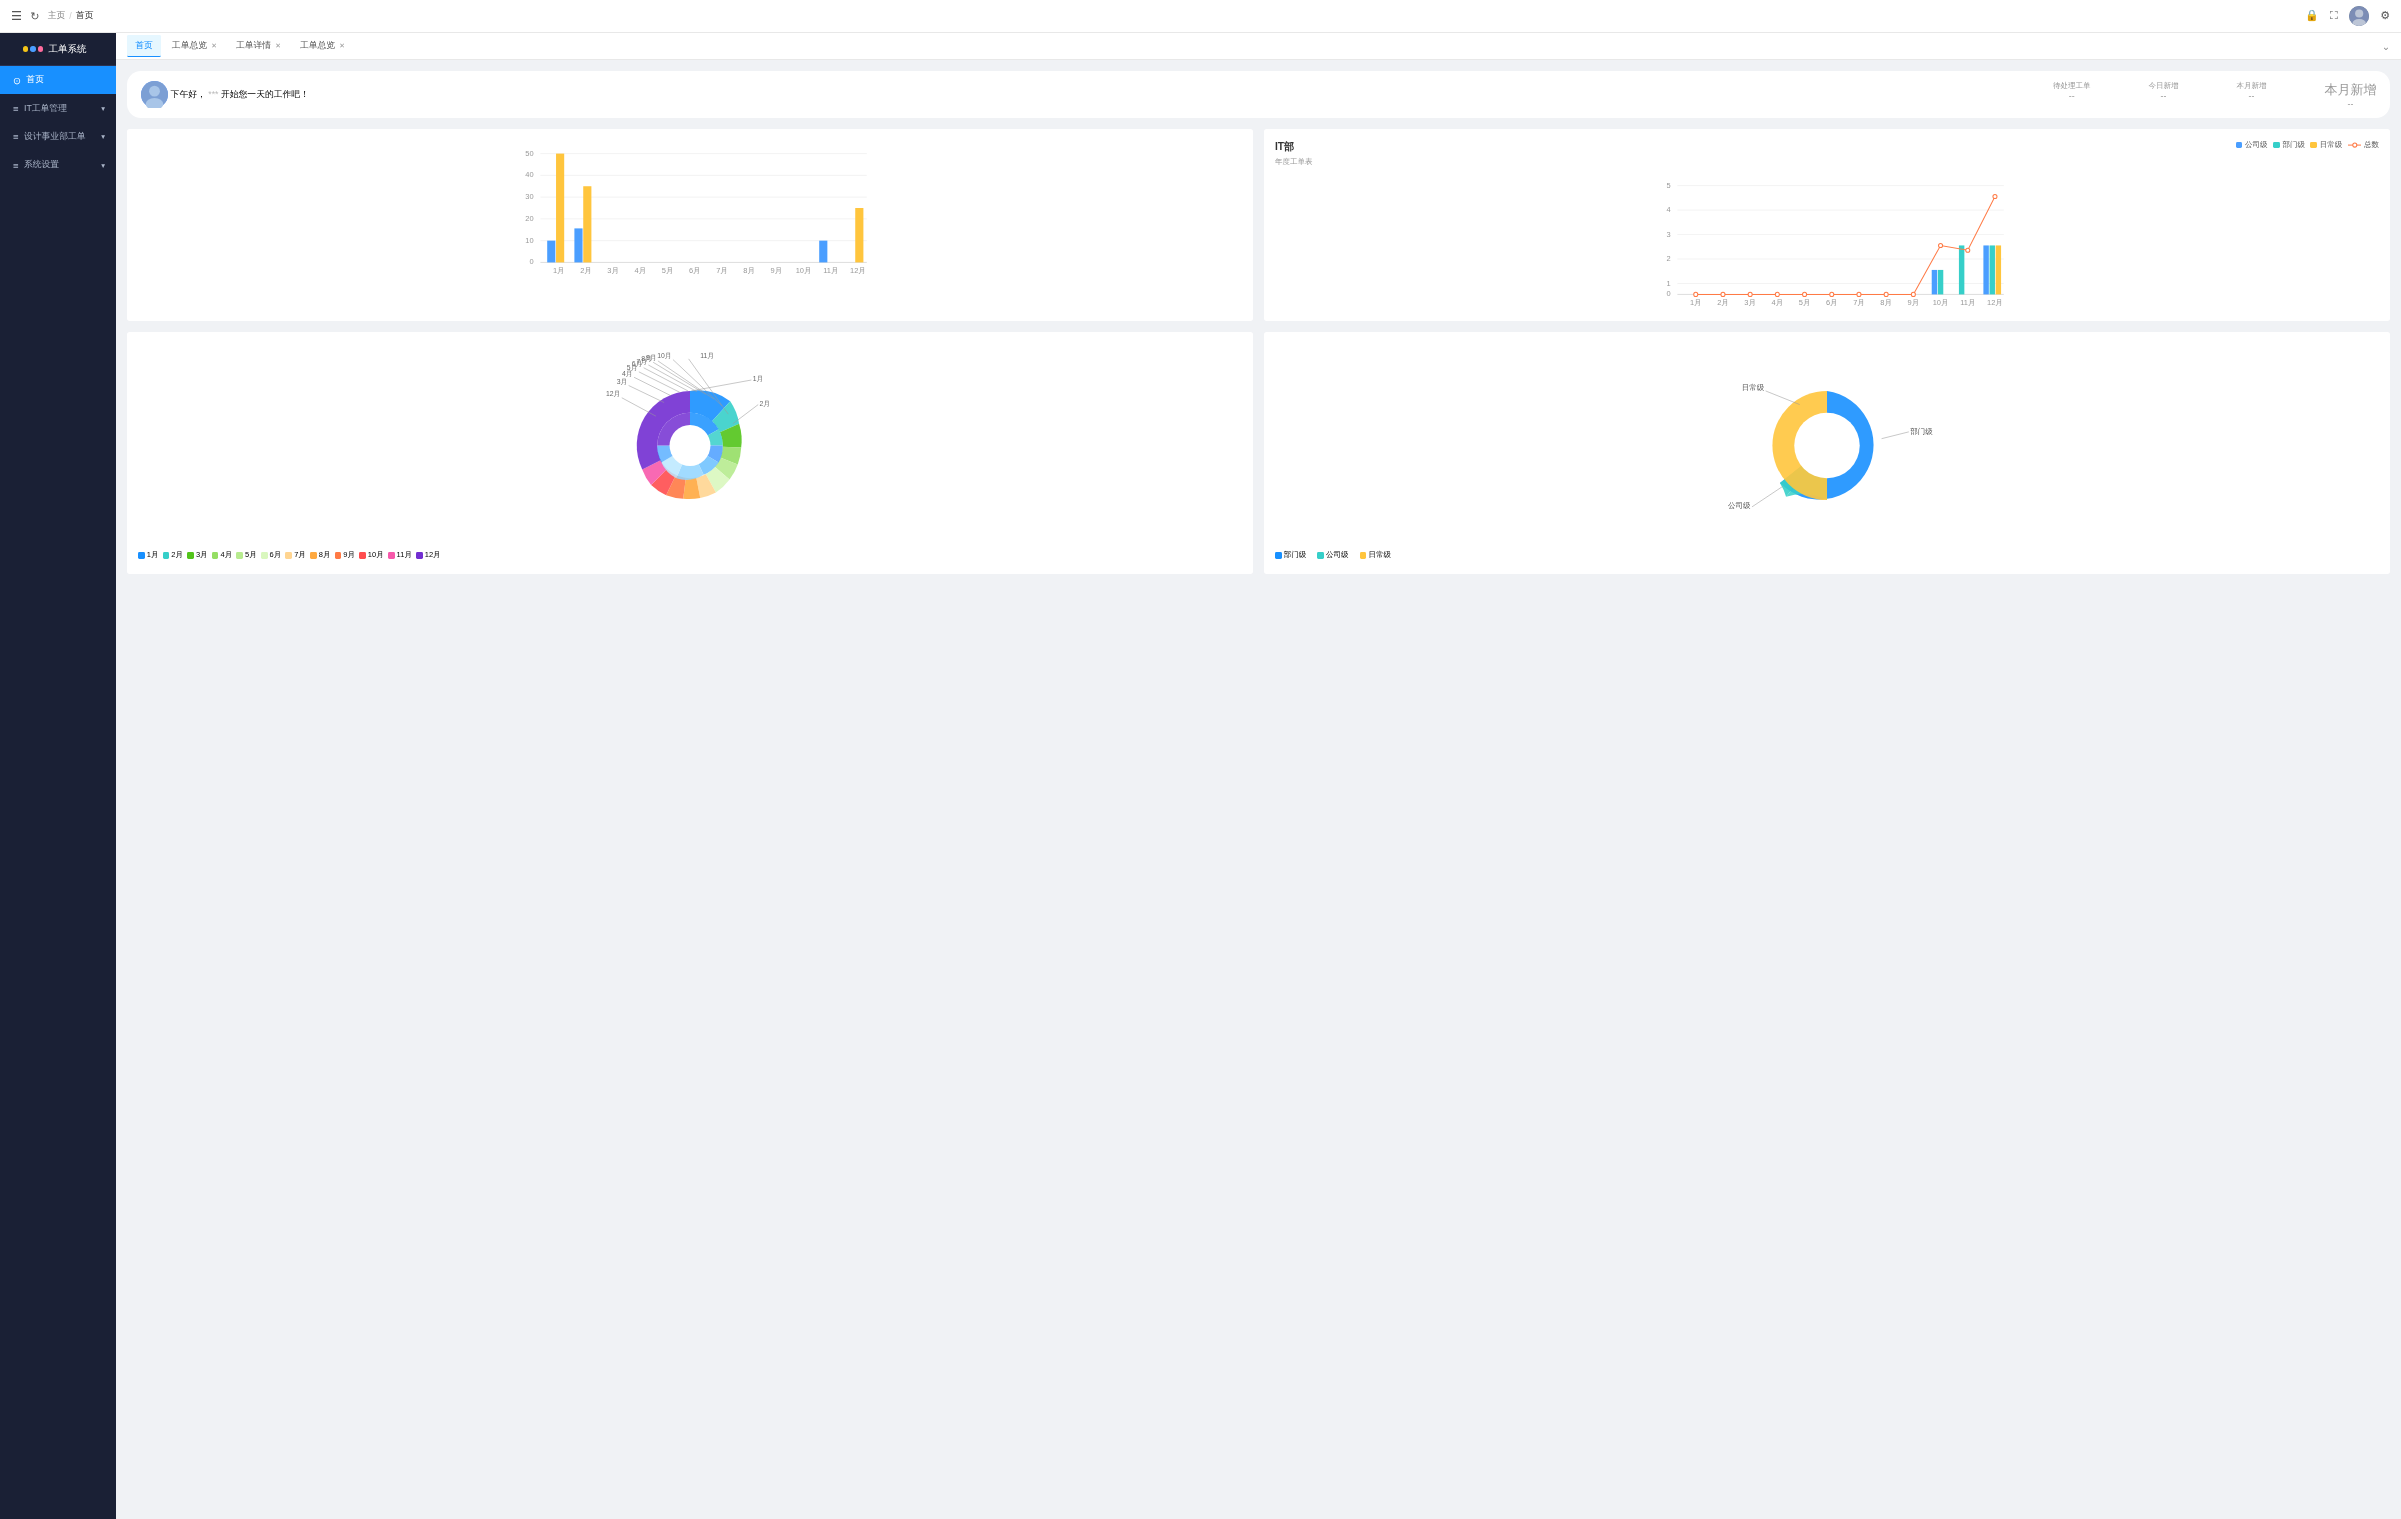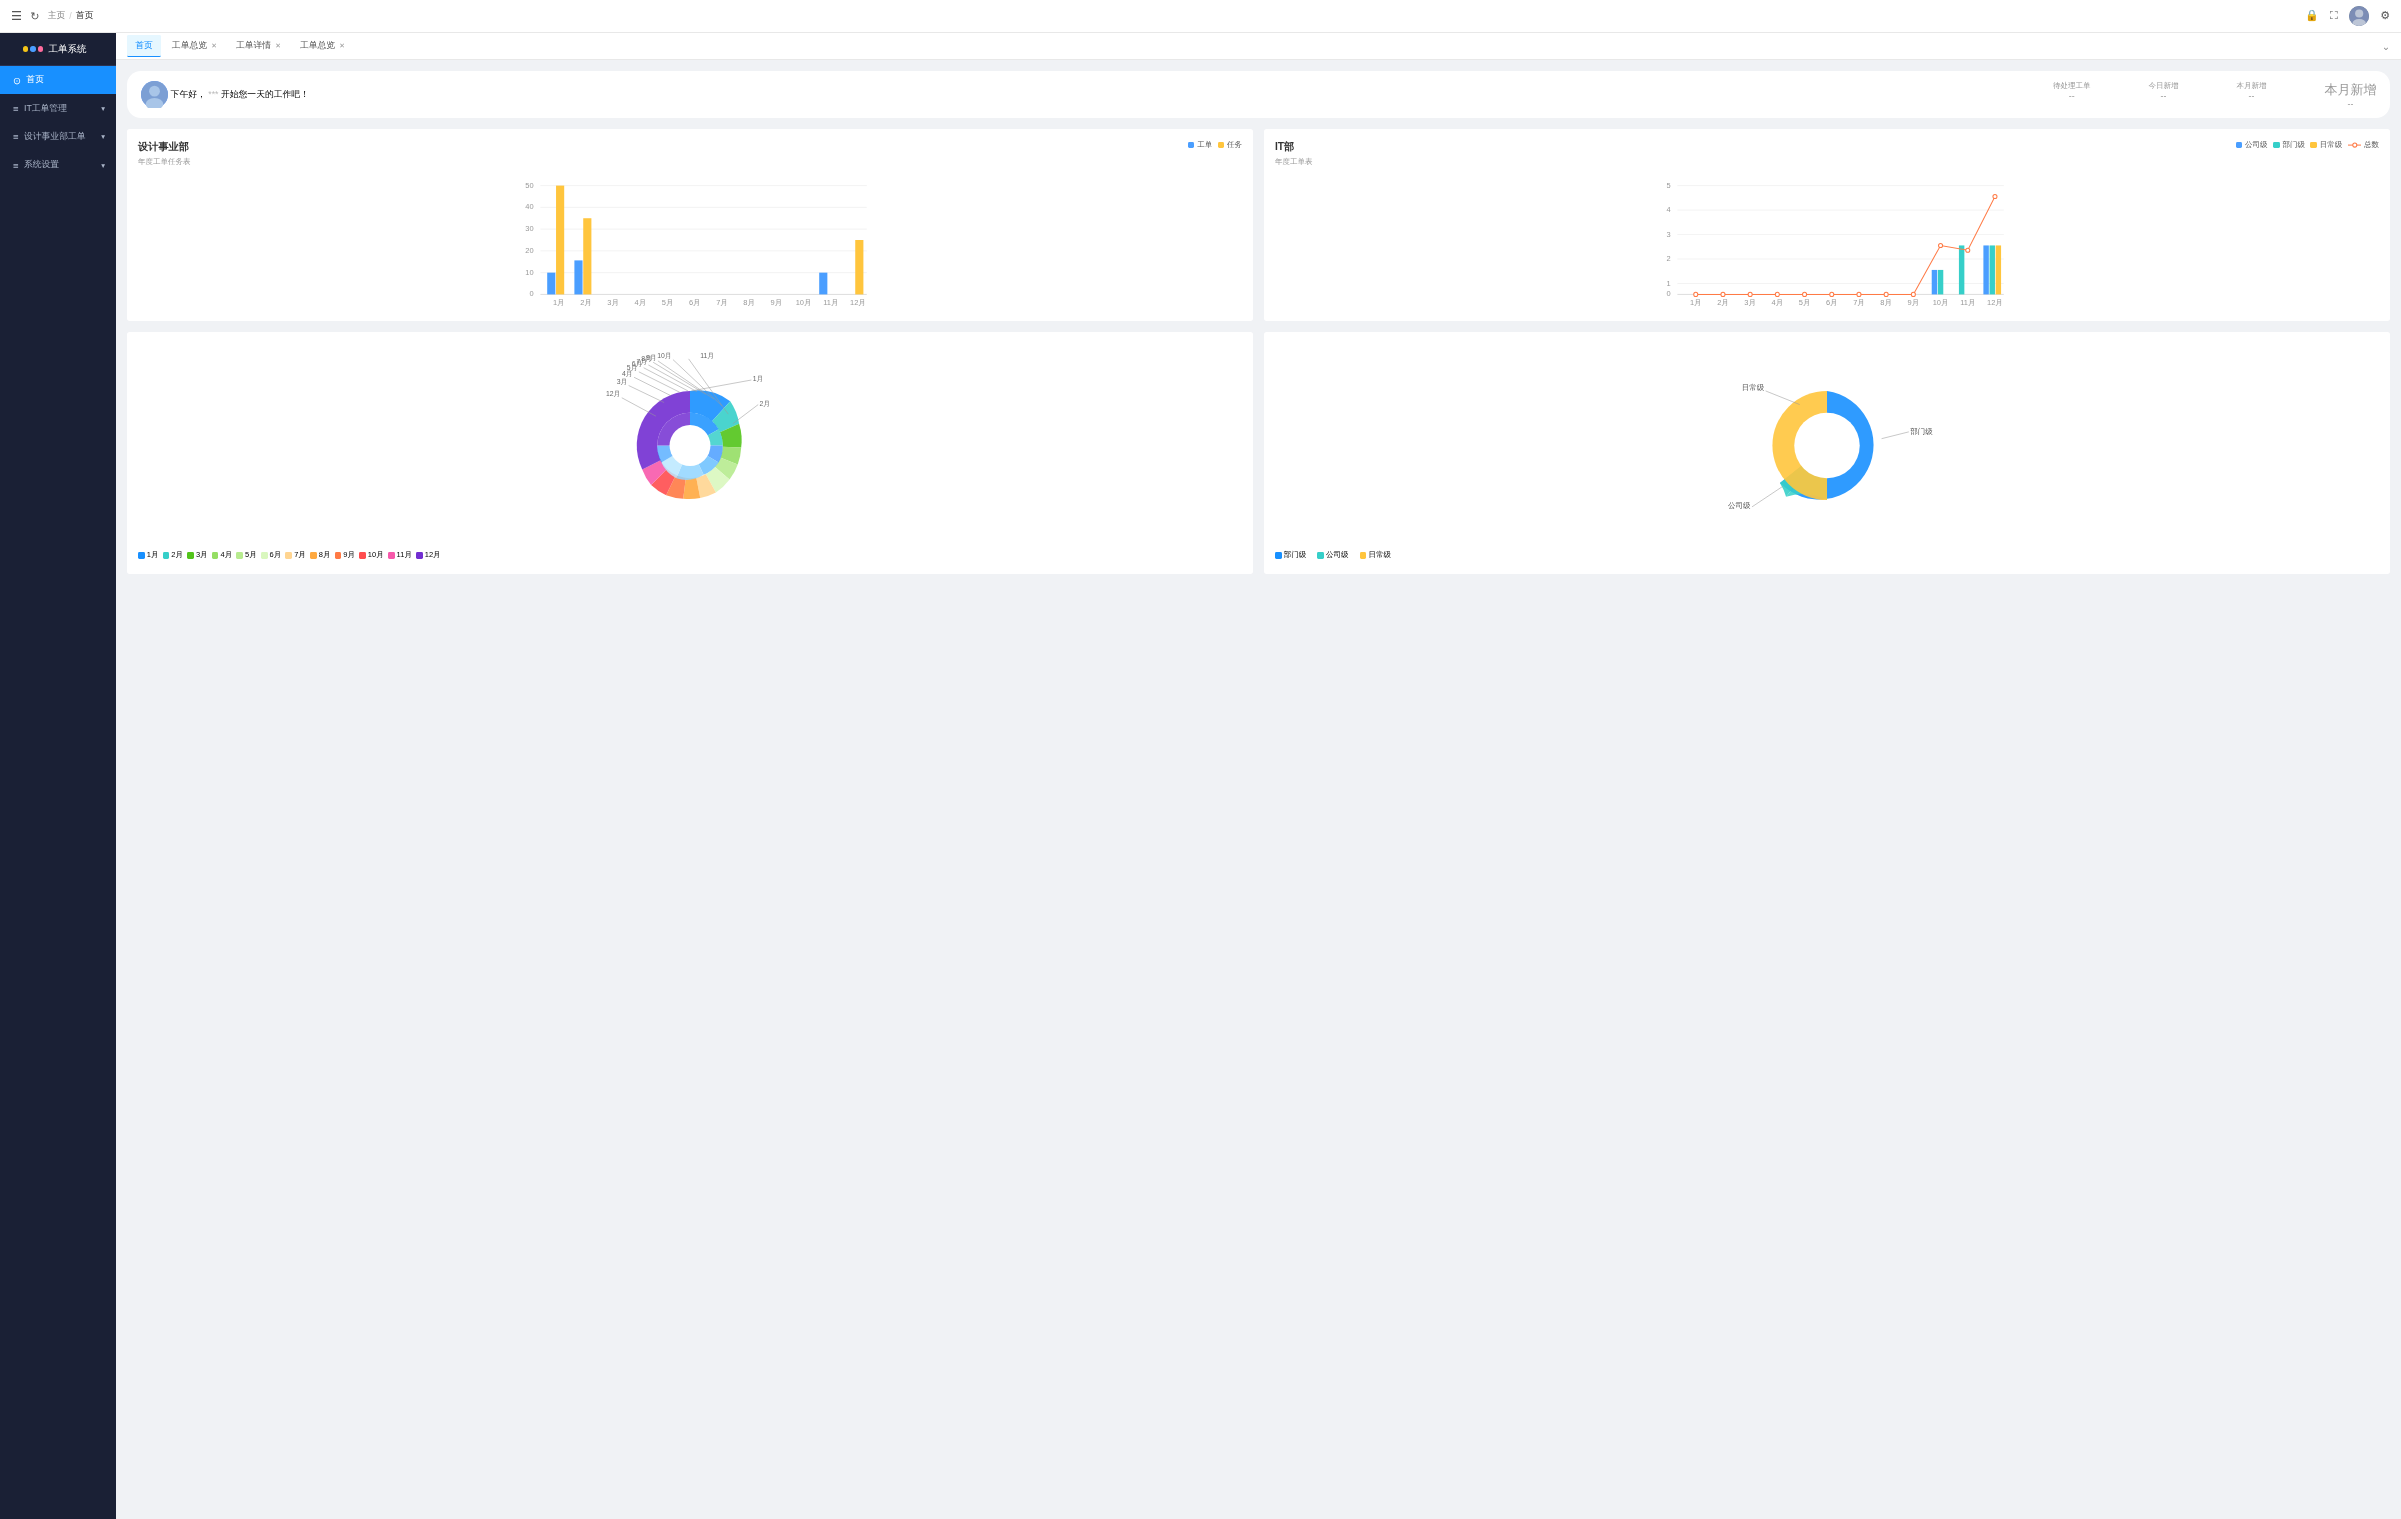--- a/index.html
+++ b/index.html
@@ -251,36 +251,20 @@
           <div class="stat-item">
             <div class="stat-label" style="color:#999;font-size:13px;">本月新增</div>
             <div class="stat-value" style="color:#999;">--</div>
           </div>
         </div>
       </div>
 
       <div class="charts-grid">
 
         <div class="chart-card">
-          <div class="chart-header">
-            <div class="chart-header-left">
-              <div class="chart-title">设计事业部</div>
-              <div class="chart-subtitle">年度工单任务表</div>
-            </div>
-            <div class="chart-header-right chart-legend">
-              <div class="legend-item">
-                <div class="legend-dot" style="background:#4a9eff;"></div>
-                <span>工单</span>
-              </div>
-              <div class="legend-item">
-                <div class="legend-dot" style="background:#ffc53d;"></div>
-                <span>任务</span>
-              </div>
-            </div>
-          </div>
           <div class="chart-svg-container">
             <svg viewBox="0 0 540 200" width="100%" height="136" style="font-size:13px">
 
               <line x1="50" y1="20" x2="530" y2="20" stroke="#eee" stroke-width="1"></line>
               <line x1="50" y1="52" x2="530" y2="52" stroke="#eee" stroke-width="1"></line>
               <line x1="50" y1="84" x2="530" y2="84" stroke="#eee" stroke-width="1"></line>
               <line x1="50" y1="116" x2="530" y2="116" stroke="#eee" stroke-width="1"></line>
               <line x1="50" y1="148" x2="530" y2="148" stroke="#eee" stroke-width="1"></line>
               <line x1="50" y1="180" x2="530" y2="180" stroke="#ccc" stroke-width="1"></line>
 

